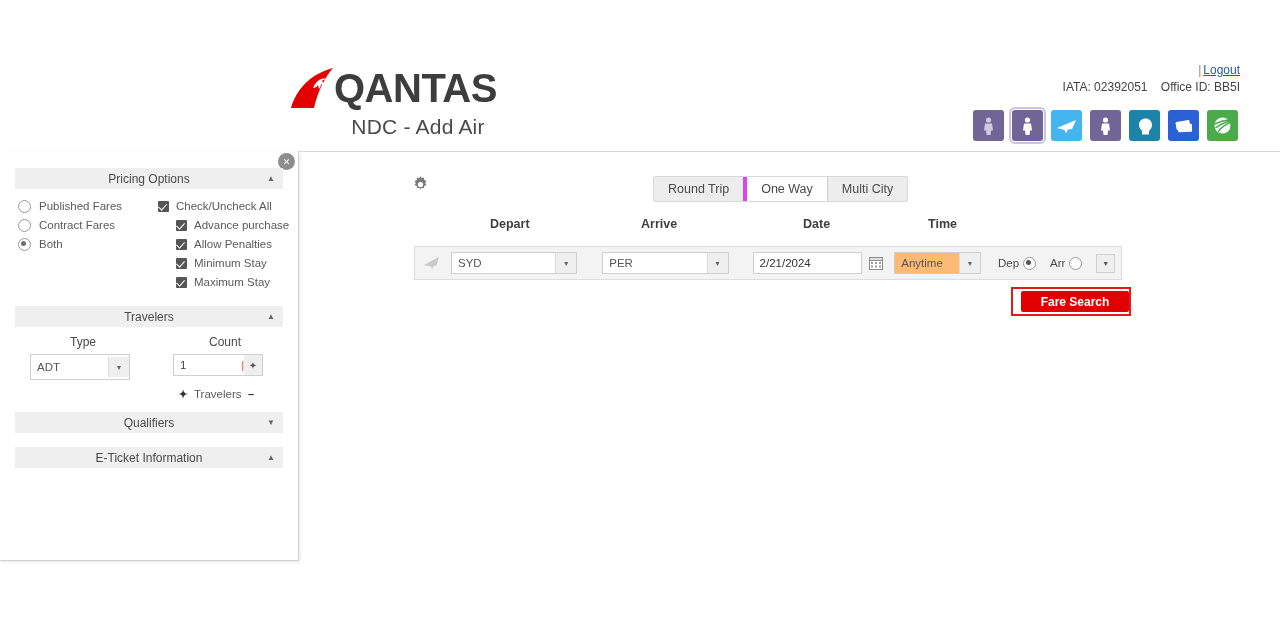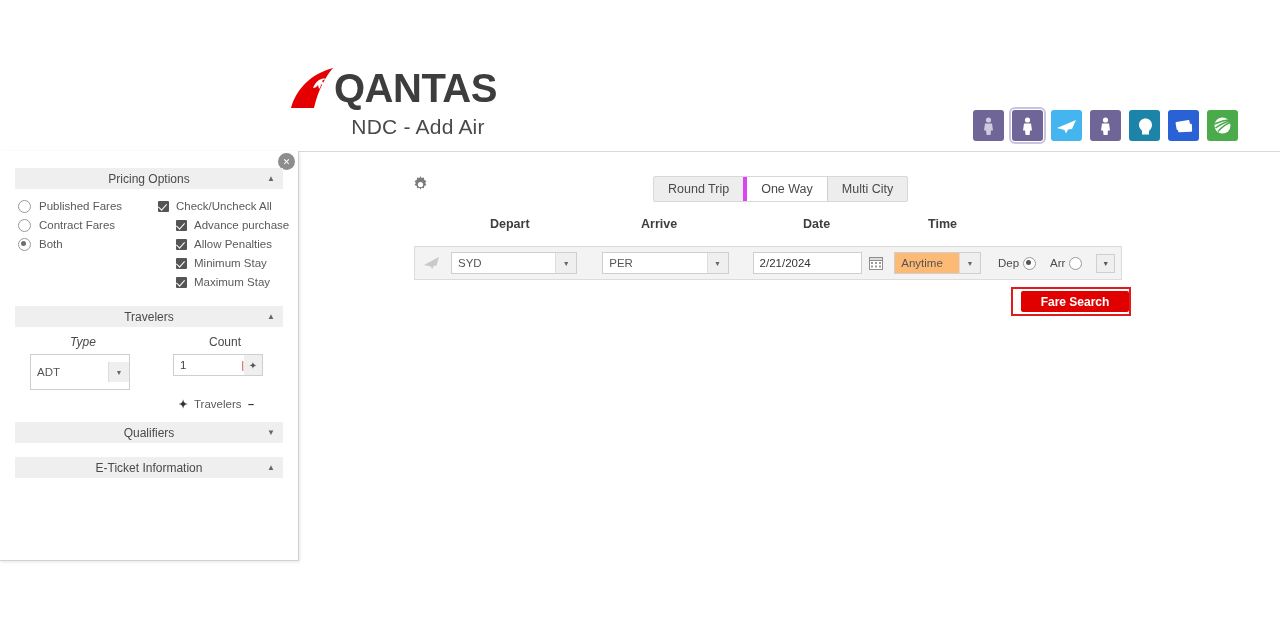--- a/index.html
+++ b/index.html
@@ -57,24 +57,24 @@
   .radio.on::after { content:""; position:absolute; left: 2px; top: 2px; width: 5px; height: 5px;
                      border-radius:50%; background:#6f6f6f; }
   .chk { width: 11px; height: 11px; background:#555; margin-right: 7px; flex:0 0 11px; position:relative;
          border-radius: 1px; }
   .chk::after { content:""; position:absolute; left: 2px; top: 1.5px; width: 4px; height: 7px;
                 border: solid #fff; border-width: 0 1.6px 1.6px 0; transform: rotate(42deg); }
   .chk-indent { margin-left: 18px; }
 
   .trav-body { padding-top: 8px; }
   .trav-labels { display:flex; font-size: 12px; color:#4a4a4a; }
-  .trav-lbl-type { width: 118px; text-align:center; margin-left: 24px; font-style: italic; }
+  .trav-lbl-type { width: 118px; text-align:center; margin-left: 24px; }
   .trav-lbl-count { width: 118px; text-align:center; margin-left: 24px; }
   .trav-fields { display:flex; margin-top: 5px; }
-  .sel-box { width: 100px; height: 36px; border: 1px solid #cfcfcf; background:#fff; display:flex;
+  .sel-box { width: 100px; height: 26px; border: 1px solid #cfcfcf; background:#fff; display:flex;
              align-items:center; margin-left: 30px; box-sizing:border-box; }
   .sel-box .val { flex:1; font-size: 11.5px; color:#555; padding-left: 6px; }
   .sel-box .arrow { width: 20px; height: 20px; background:#efefef; border-left:1px solid #dcdcdc;
                     display:flex; align-items:center; justify-content:center; font-size:7px; color:#666; }
   .cnt-box { width: 90px; height: 22px; border: 1px solid #cfcfcf; background:#fff; display:flex;
              align-items:center; margin-left: 43px; box-sizing:border-box; }
   .cnt-box .val { flex:1; font-size: 11.5px; color:#444; padding-left: 6px; }
   .cnt-box .bar { color:#c33; font-size: 10px; }
   .cnt-box .spin { width: 18px; height: 20px; background:#efefef; display:flex; align-items:center;
                    justify-content:center; color:#555; font-size: 10px; }
@@ -147,20 +147,30 @@
           <svg width="50" height="44" viewBox="0 0 50 44">
             <path d="M45 2 C22 8, 8 24, 3 42 L26 42 C30 24, 38 10, 45 2 Z" fill="#e40000"></path>
             <path d="M31 14 c-3 2 -5 5 -6 8 c2 0 4 -1 5 -3 l1 4 c1 -1 2 -3 2 -5 c1 1 2 2 3 2 c0 -2 -1 -4 -2 -5 c1 -1 3 -2 4 -2 c-2 -1 -5 0 -7 1 z" fill="#ffffff"></path>
           </svg>
         </span>
         <span class="qf-word">QANTAS</span>
       </div>
       <div class="logo-sub">NDC - Add Air</div>
     </div>
 
+    <div class="acct-block">
+      <div class="acct-line1">
+        <span class="acct-sep">|</span><a href="#">Logout</a>
+      </div>
+      <div class="acct-line2">
+        <span>IATA: 02392051</span>
+        &nbsp;&nbsp;
+        <span>Office ID: BB5I</span>
+      </div>
+    </div>
 
     <div class="iconbar">
       <div class="navicon" style="background:#6f6596">
         <svg width="15" height="18" viewBox="0 0 15 18">
             <circle cx="7.5" cy="3" r="2.6" fill="#cfcadf"></circle>
             <path d="M4 6.5h7l1 7h-2l-.4 4.5h-4L5 13.5H3z" fill="#cfcadf"></path>
           </svg>
       </div>
       <div class="navicon sel" style="background:#6f6596">
         <svg width="15" height="18" viewBox="0 0 15 18">

